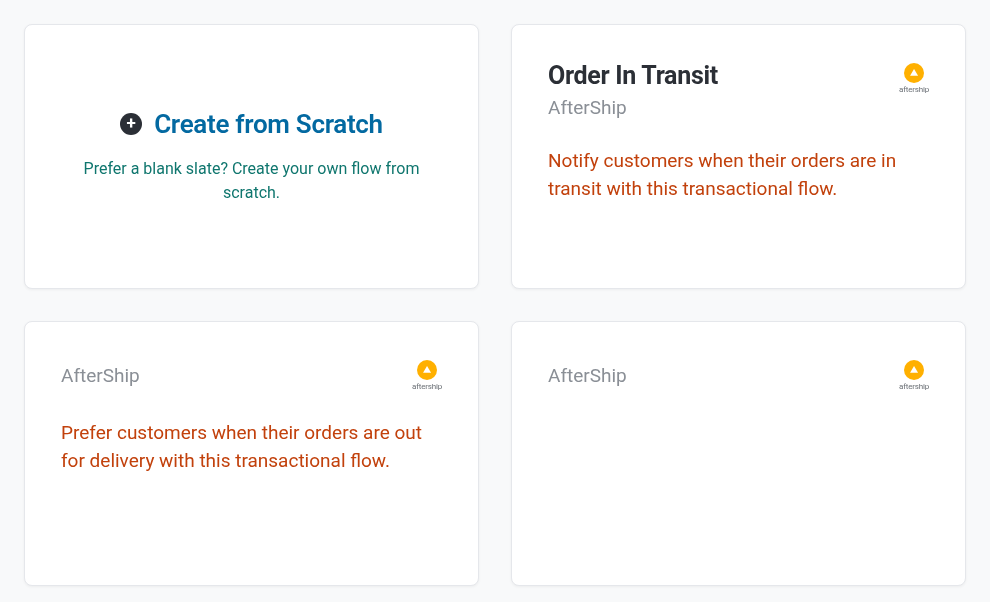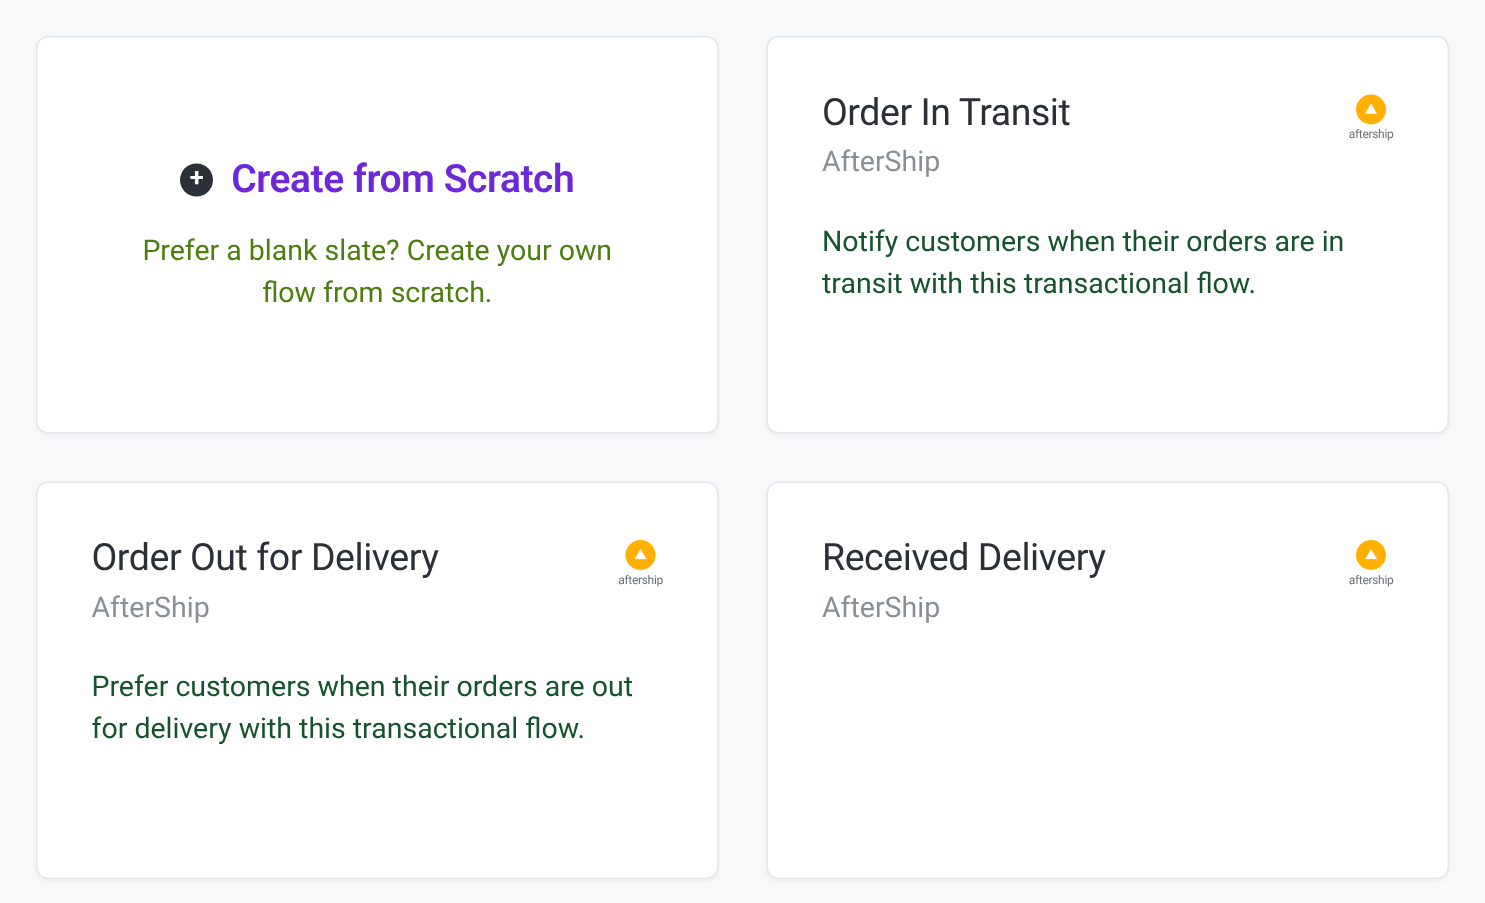--- a/index.html
+++ b/index.html
@@ -59,52 +59,52 @@
       color: #fff;
       font-size: 17px;
       font-weight: bold;
       line-height: 1;
       position: relative;
       top: -0.5px;
     }
     .create-title {
       font-size: 26px;
       font-weight: 600;
-      color: #6d28d9;
+      color: #0369a1;
       letter-spacing: -0.3px;
     }
     .create-desc {
-      font-size: 19px;
-      color: #4d7c0f;
+      font-size: 16px;
+      color: #0f766e;
       line-height: 1.45;
       max-width: 340px;
     }
     .card-template {
       display: flex;
       flex-direction: column;
     }
     .template-header {
       display: flex;
       justify-content: space-between;
       align-items: flex-start;
     }
     .template-title {
       font-size: 25px;
-      font-weight: 400;
+      font-weight: 700;
       color: #2b2f36;
       letter-spacing: -0.3px;
     }
     .template-provider {
       font-size: 19px;
       color: #8a8f96;
       margin-top: 6px;
     }
     .template-desc {
       font-size: 19px;
-      color: #14532d;
+      color: #c2410c;
       line-height: 1.45;
       margin-top: 28px;
     }
     .aftership-logo {
       display: flex;
       flex-direction: column;
       align-items: center;
       gap: 2px;
       margin-top: 2px;
     }
@@ -155,35 +155,33 @@
         <span class="aftership-badge"></span>
         <span class="aftership-text">aftership</span>
       </div>
     </div>
     <div class="template-desc">Notify customers when their orders are in transit with this transactional flow.</div>
   </div>
 
   <div class="card card-template">
     <div class="template-header">
       <div>
-        <div class="template-title">Order Out for Delivery</div>
         <div class="template-provider">AfterShip</div>
       </div>
       <div class="aftership-logo">
         <span class="aftership-badge"></span>
         <span class="aftership-text">aftership</span>
       </div>
     </div>
     <div class="template-desc">Prefer customers when their orders are out for delivery with this transactional flow.</div>
   </div>
 
   <div class="card card-template">
     <div class="template-header">
       <div>
-        <div class="template-title">Received Delivery</div>
         <div class="template-provider">AfterShip</div>
       </div>
       <div class="aftership-logo">
         <span class="aftership-badge"></span>
         <span class="aftership-text">aftership</span>
       </div>
     </div>
   </div>
 
 </div>

